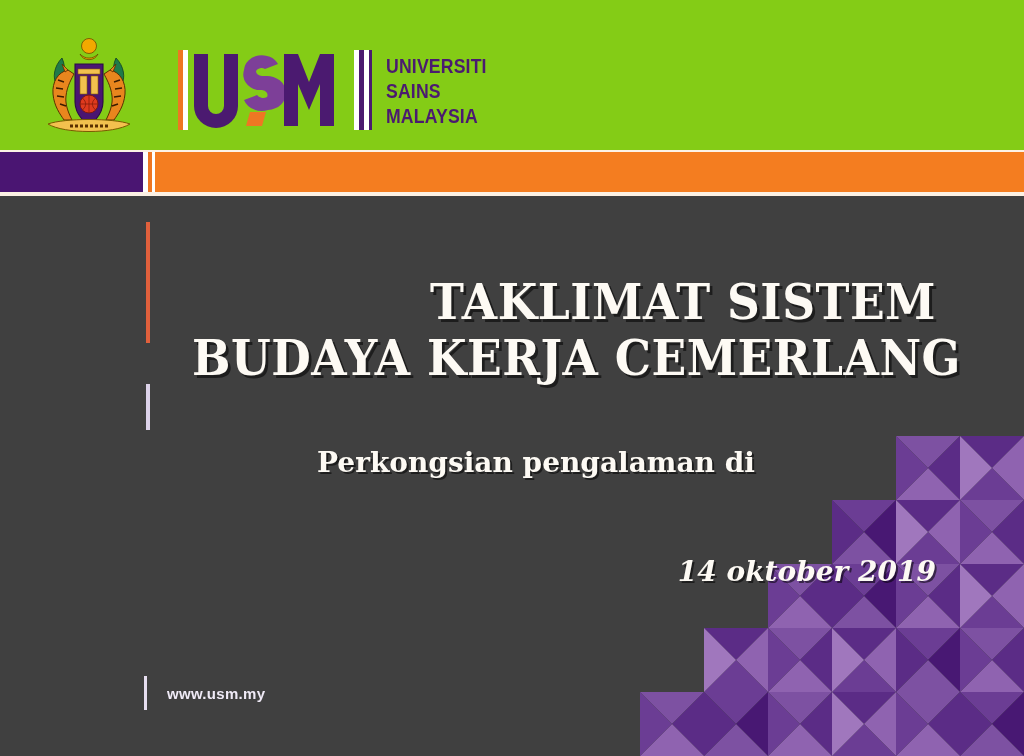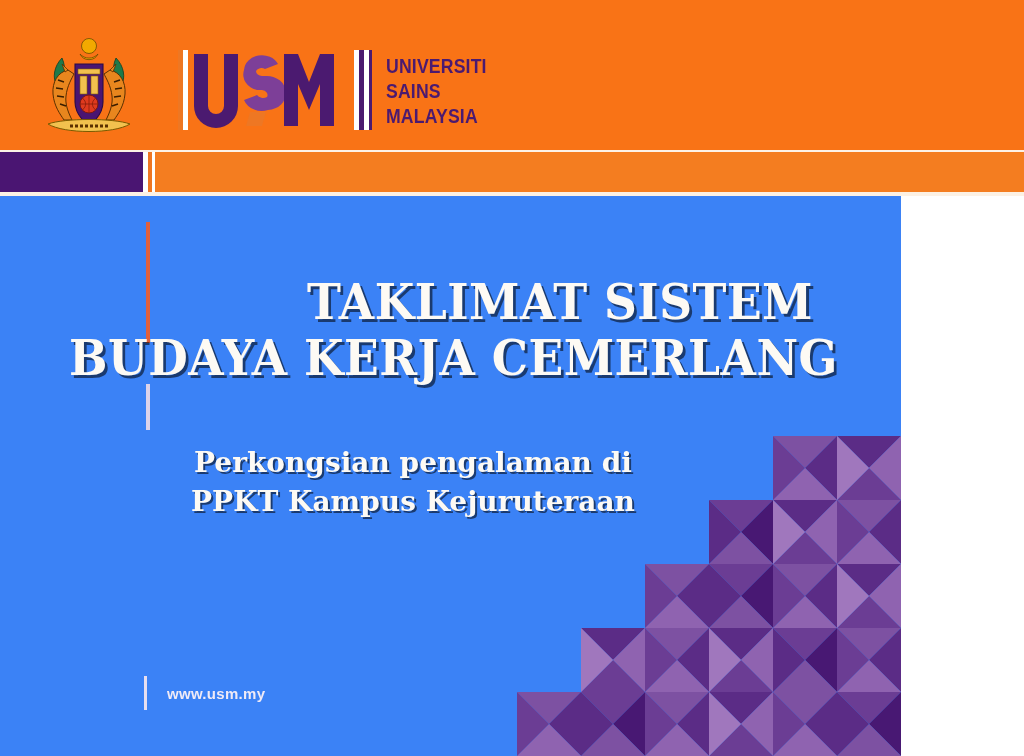--- a/index.html
+++ b/index.html
@@ -13,21 +13,21 @@
   .slide {
     position:relative;
     width:1024px; height:756px;
     background:#ffffff;
   }
 
   
   .header {
     position:absolute; left:0; top:0;
     width:1024px; height:152px;
-    background:#f97316;
+    background:#84cc16;
   }
   .logo-lockup {
     position:absolute; left:34px; top:36px;
     display:flex; align-items:center; gap:0px;
   }
 
   
   .crest { width:110px; height:108px; display:block; }
 
   
@@ -80,22 +80,22 @@
   }
   .band-hairline-bot {
     position:absolute; left:0; top:192px;
     width:1024px; height:4px;
     background:#fcf1e4;
   }
 
   
   .panel {
     position:absolute; left:0; top:196px;
-    width:901px; height:560px;
-    background:#3b82f6;
+    width:1024px; height:560px;
+    background:#404040;
     overflow:hidden;
   }
 
   
   .mosaic {
     position:absolute; right:0; bottom:0;
     width:384px; height:320px;
     opacity:1;
   }
   .mosaic svg { display:block; }
@@ -316,24 +316,24 @@
     <div class="rule-orange"></div>
     <div class="rule-white"></div>
 
     <div class="title-block">
       <div class="title-line">TAKLIMAT SISTEM</div>
       <div class="title-line">BUDAYA KERJA CEMERLANG</div>
     </div>
 
     <div class="subtitle-block">
       <div class="subtitle-line">Perkongsian pengalaman di</div>
-      <div class="subtitle-line">PPKT Kampus Kejuruteraan</div>
     </div>
 
     <div class="meta-block">
+      <div class="meta-line">14 oktober 2019</div>
     </div>
 
     <div class="footer">
       <div class="footer-rule"></div>
       <div class="footer-url">www.usm.my</div>
     </div>
 
   </div>
 </div>
 

